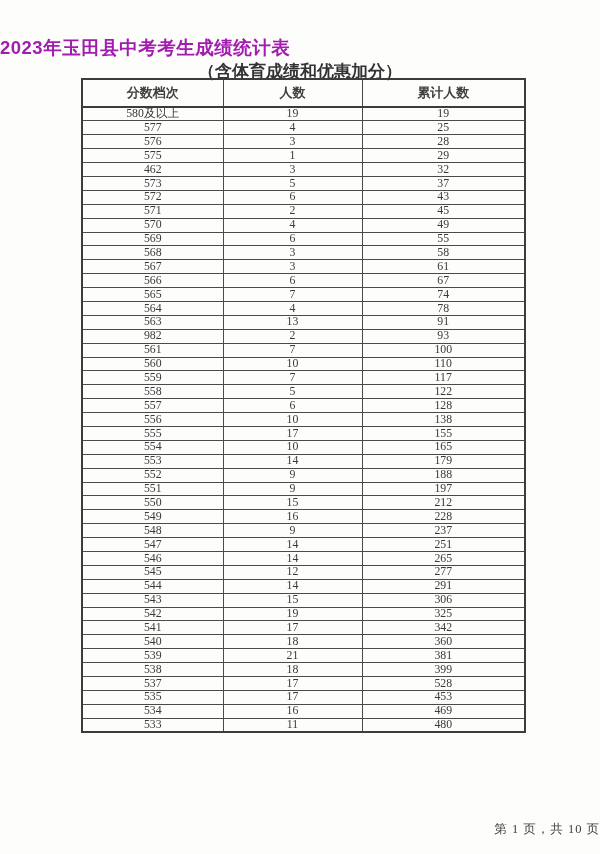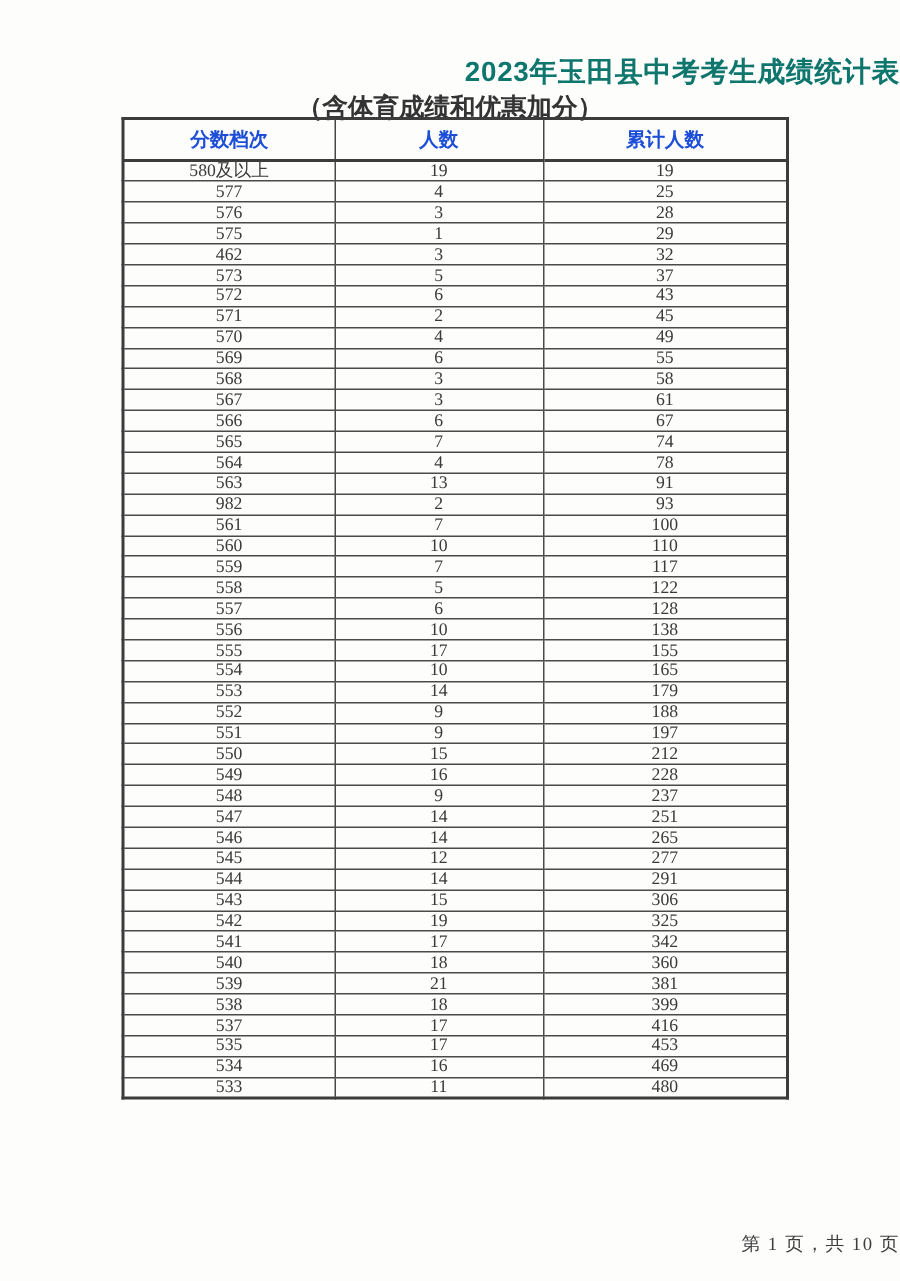--- a/index.html
+++ b/index.html
@@ -11,26 +11,26 @@
     background: #fdfdfc;
     overflow: hidden;
     font-family: "Liberation Serif", "DejaVu Serif", serif;
     color: #333333;
   }
   .doc-title {
     position: absolute;
     top: 35px;
     left: 0;
     width: 100%;
-    text-align: right;
+    text-align: left;
     font-family: "Liberation Sans", "DejaVu Sans", sans-serif;
     font-weight: bold;
     font-size: 18.5px;
     letter-spacing: 0.5px;
-    color: #0f766e;
+    color: #a21caf;
   }
   .doc-subtitle {
     position: absolute;
     top: 60px;
     left: 0;
     width: 100%;
     text-align: center;
     font-family: "Liberation Sans", "DejaVu Sans", sans-serif;
     font-weight: 600;
     font-size: 17px;
@@ -48,21 +48,21 @@
   .score-table col.c1 { width: 141px; }
   .score-table col.c2 { width: 139px; }
   .score-table col.c3 { width: 163px; }
   .score-table th {
     height: 28px;
     border: 1px solid #464646;
     border-bottom: 2px solid #3c3c3c;
     font-family: "Liberation Sans", "DejaVu Sans", sans-serif;
     font-weight: bold;
     font-size: 13px;
-    color: #1d4ed8;
+    color: #404040;
     text-align: center;
     vertical-align: middle;
   }
   .score-table td {
     height: 13.9px;
     border: 1px solid #4a4a4a;
     font-size: 11.8px;
     line-height: 1;
     color: #3a3a3a;
     text-align: center;
@@ -349,21 +349,21 @@
 
         <tr>
           <td>538</td>
           <td>18</td>
           <td>399</td>
         </tr>
 
         <tr>
           <td>537</td>
           <td>17</td>
-          <td>416</td>
+          <td>528</td>
         </tr>
 
 
         <tr>
           <td>535</td>
           <td>17</td>
           <td>453</td>
         </tr>
 
         <tr>

